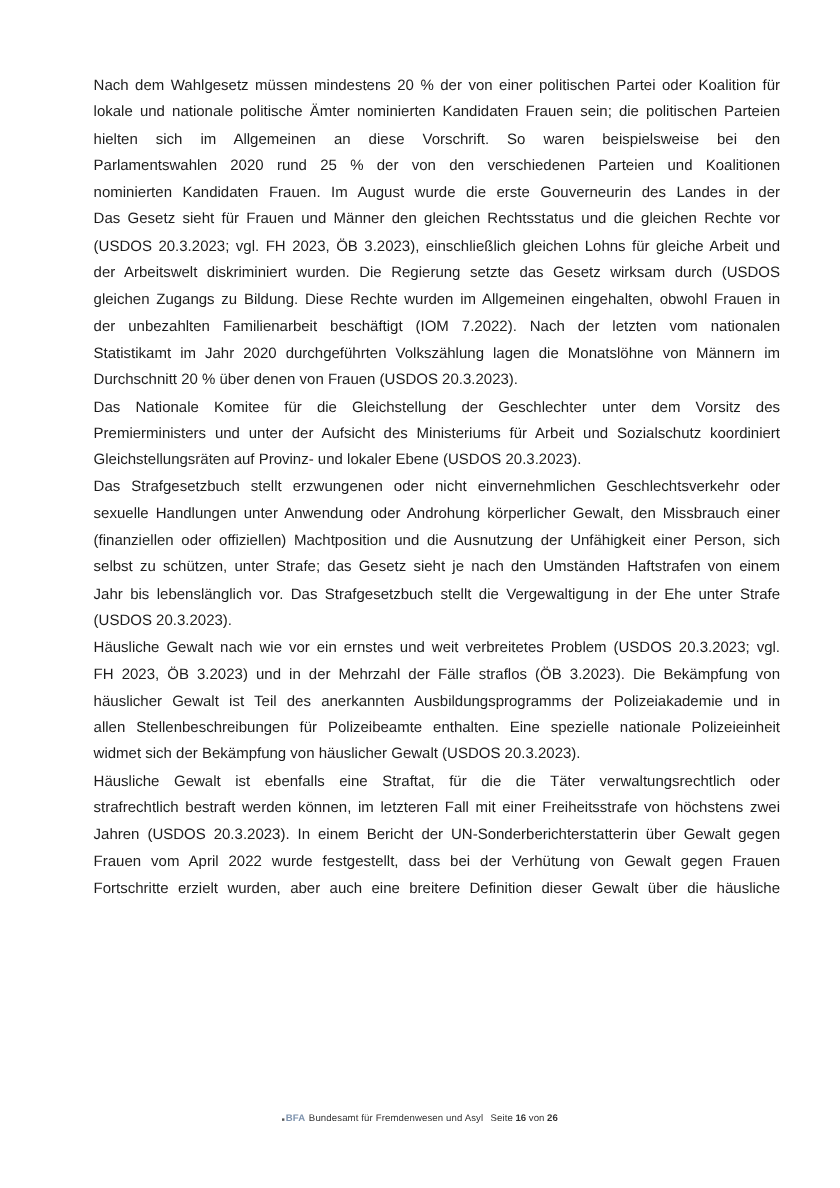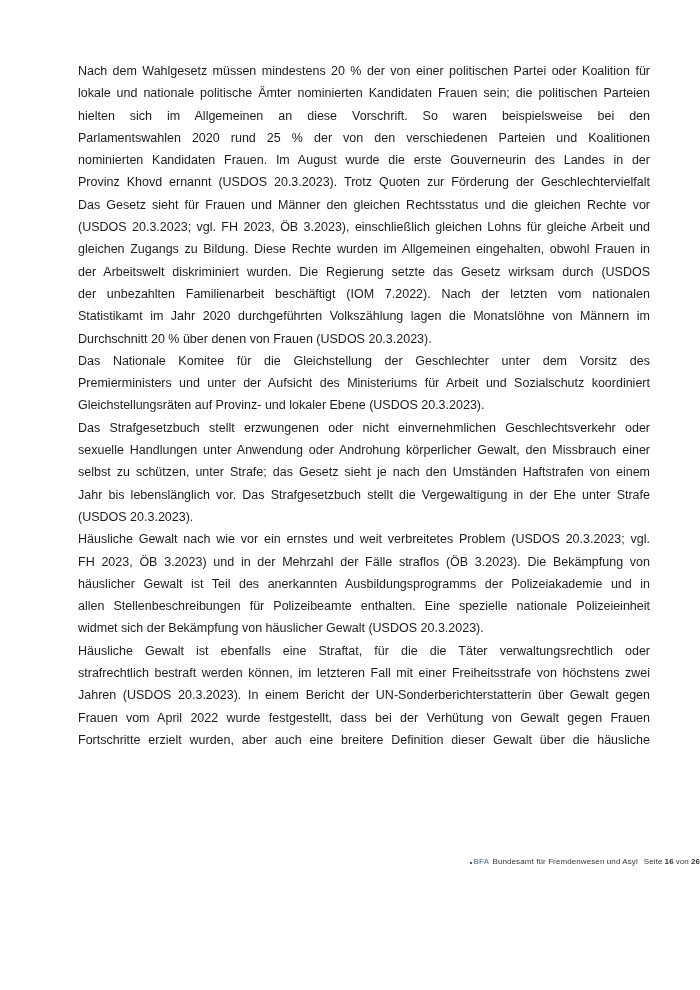--- a/index.html
+++ b/index.html
@@ -35,22 +35,22 @@
     white-space: normal;
     overflow: visible;
   }
   .line.lastline {
     text-align-last: left;
   }
   .footer {
     position: absolute;
     left: 0;
     right: 0;
-    top: 856px;
-    text-align: right;
+    top: 926px;
+    text-align: center;
     font-size: 8px;
     line-height: 12px;
     color: #333333;
     letter-spacing: 0.1px;
   }
   .footer .logo-mark {
     display: inline-block;
     width: 2px;
     height: 2px;
     background: #555555;
@@ -77,41 +77,41 @@
 
 <div class="page">
 
   <div class="body-text" style="color: rgb(28, 28, 28); margin-left: 13px;">
       <div class="paragraph">
         <div class="line">Nach dem Wahlgesetz müssen mindestens 20 % der von einer politischen Partei oder Koalition für</div>
         <div class="line">lokale und nationale politische Ämter nominierten Kandidaten Frauen sein; die politischen Parteien</div>
         <div class="line">hielten sich im Allgemeinen an diese Vorschrift. So waren beispielsweise bei den</div>
         <div class="line">Parlamentswahlen 2020 rund 25 % der von den verschiedenen Parteien und Koalitionen</div>
         <div class="line">nominierten Kandidaten Frauen. Im August wurde die erste Gouverneurin des Landes in der</div>
-        <div class="line">Provinz Khovd ernannt (USDOS 20.3.2023). Trotz Quoten zur Förderung der Geschlechtervielfalt</div>
       </div>
       <div class="paragraph">
         <div class="line">Das Gesetz sieht für Frauen und Männer den gleichen Rechtsstatus und die gleichen Rechte vor</div>
         <div class="line">(USDOS 20.3.2023; vgl. FH 2023, ÖB 3.2023), einschließlich gleichen Lohns für gleiche Arbeit und</div>
+        <div class="line">der Arbeitswelt diskriminiert wurden. Die Regierung setzte das Gesetz wirksam durch (USDOS</div>
         <div class="line">gleichen Zugangs zu Bildung. Diese Rechte wurden im Allgemeinen eingehalten, obwohl Frauen in</div>
-        <div class="line">der Arbeitswelt diskriminiert wurden. Die Regierung setzte das Gesetz wirksam durch (USDOS</div>
       </div>
       <div class="paragraph">
         <div class="line">der unbezahlten Familienarbeit beschäftigt (IOM 7.2022). Nach der letzten vom nationalen</div>
         <div class="line">Statistikamt im Jahr 2020 durchgeführten Volkszählung lagen die Monatslöhne von Männern im</div>
         <div class="line lastline">Durchschnitt 20 % über denen von Frauen (USDOS 20.3.2023).</div>
       </div>
       <div class="paragraph">
         <div class="line">Das Nationale Komitee für die Gleichstellung der Geschlechter unter dem Vorsitz des</div>
         <div class="line">Premierministers und unter der Aufsicht des Ministeriums für Arbeit und Sozialschutz koordiniert</div>
         <div class="line lastline">Gleichstellungsräten auf Provinz- und lokaler Ebene (USDOS 20.3.2023).</div>
       </div>
       <div class="paragraph">
         <div class="line">Das Strafgesetzbuch stellt erzwungenen oder nicht einvernehmlichen Geschlechtsverkehr oder</div>
         <div class="line">sexuelle Handlungen unter Anwendung oder Androhung körperlicher Gewalt, den Missbrauch einer</div>
+        <div class="line">(finanziellen oder offiziellen) Machtposition und die Ausnutzung der Unfähigkeit einer Person, sich</div>
         <div class="line">selbst zu schützen, unter Strafe; das Gesetz sieht je nach den Umständen Haftstrafen von einem</div>
         <div class="line">Jahr bis lebenslänglich vor. Das Strafgesetzbuch stellt die Vergewaltigung in der Ehe unter Strafe</div>
         <div class="line lastline">(USDOS 20.3.2023).</div>
       </div>
       <div class="paragraph">
         <div class="line">Häusliche Gewalt nach wie vor ein ernstes und weit verbreitetes Problem (USDOS 20.3.2023; vgl.</div>
         <div class="line">FH 2023, ÖB 3.2023) und in der Mehrzahl der Fälle straflos (ÖB 3.2023). Die Bekämpfung von</div>
         <div class="line">häuslicher Gewalt ist Teil des anerkannten Ausbildungsprogramms der Polizeiakademie und in</div>
         <div class="line">allen Stellenbeschreibungen für Polizeibeamte enthalten. Eine spezielle nationale Polizeieinheit</div>
         <div class="line lastline">widmet sich der Bekämpfung von häuslicher Gewalt (USDOS 20.3.2023).</div>

